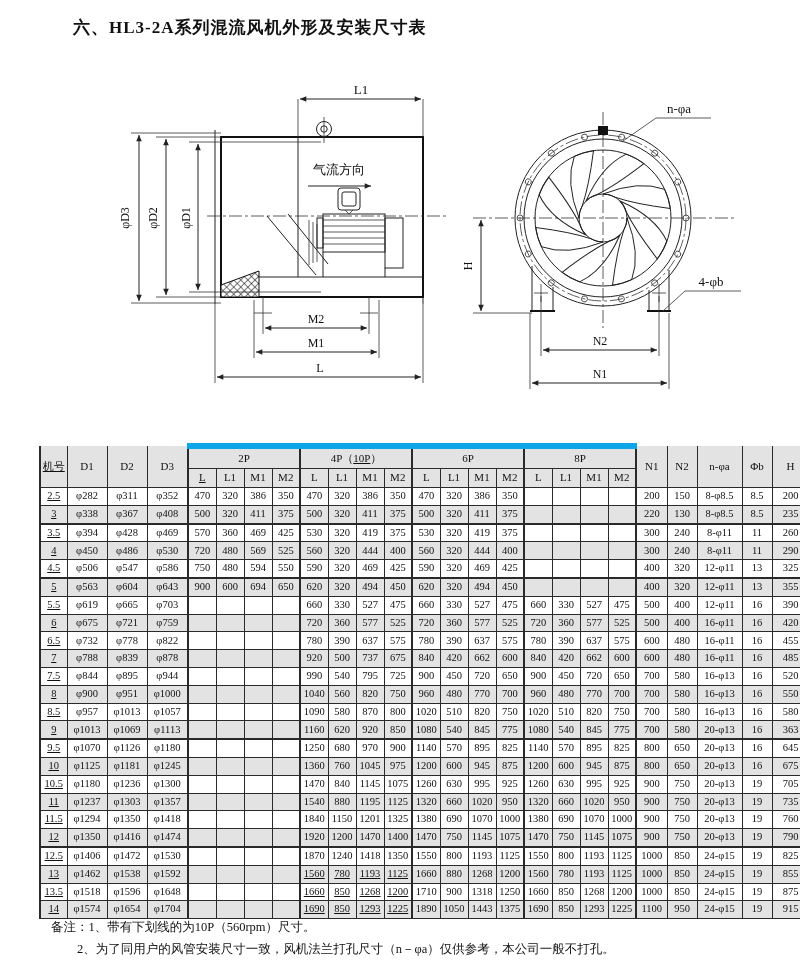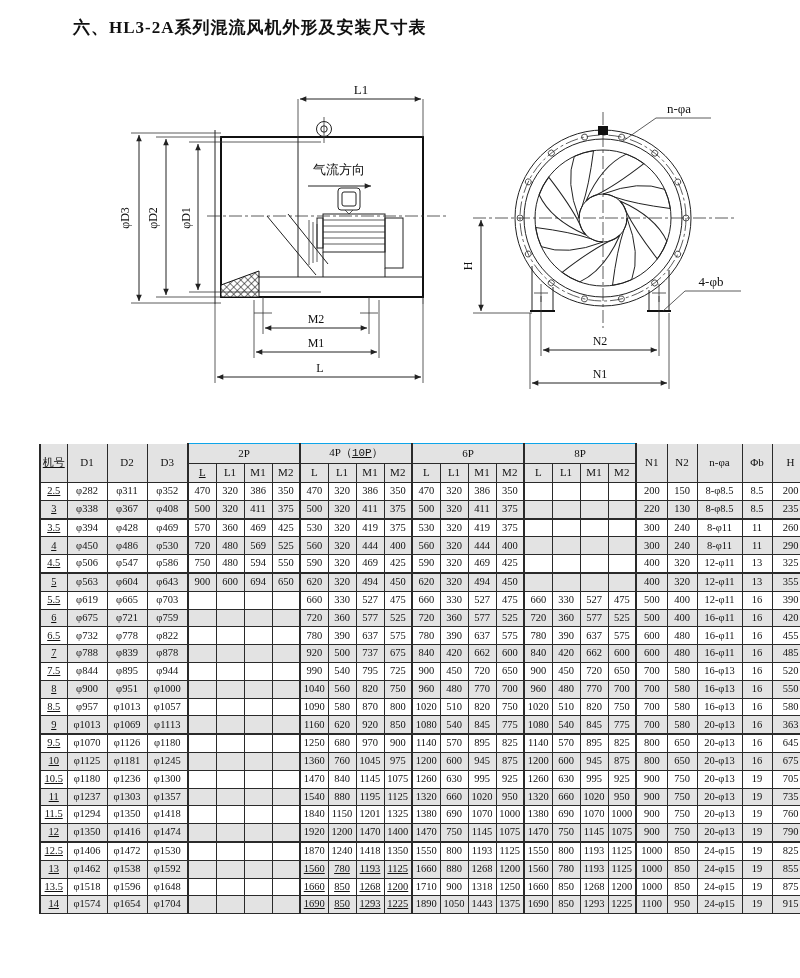--- a/index.html
+++ b/index.html
@@ -6,28 +6,28 @@
   #page{position:relative;width:800px;height:978px;background:#fff;overflow:hidden;
         font-family:"Liberation Serif","DejaVu Serif",serif;color:#111;margin-left:11px;}
   #title{position:absolute;left:62px;top:16px;font-size:17px;font-weight:bold;letter-spacing:1px;}
   #drawing{position:absolute;left:0;top:0;width:800px;height:435px;}
   
   #dimtable{position:absolute;left:28px;top:443px;width:769px;border-collapse:collapse;
             table-layout:fixed;font-size:10.5px;line-height:1;}
   #dimtable th,#dimtable td{border:1px solid #2a2a2a;text-align:center;vertical-align:middle;
             padding:0;height:16.8px;font-weight:normal;overflow:hidden;white-space:nowrap;}
   #dimtable thead th{background:#e3e3e3;font-size:11px;height:18.5px;border-top:0;}
-  #dimtable thead tr.h1 th.grp{border-top:1px solid #0ea5e9;}
+  #dimtable thead tr.h1 th.grp{border-top:6px solid #0ea5e9;}
   #dimtable tr.alt td{background:#e3e3e3;}
   #dimtable td.gb,#dimtable th.gb{border-right-width:2px;}
   #dimtable td:first-child,#dimtable th:first-child{border-left-width:2px;text-decoration:underline;}
   #dimtable tr.tt td{border-top-width:2px;}
   #dimtable td.ul{text-decoration:underline;}
   #dimtable tbody tr:last-child td{border-bottom-width:1.5px;}
-  .u{text-decoration:underline;font-family:Liberation Mono, monospace;}
+  .u{text-decoration:underline;}
   
   #notes{position:absolute;left:40px;top:917px;font-size:12.5px;line-height:1.75;}
   #notes .n2{padding-left:26px;}
   
   .thin{stroke:#222;stroke-width:1;fill:none;}
   .hair{stroke:#333;stroke-width:.8;fill:none;}
   .thick{stroke:#111;stroke-width:2;fill:none;}
   .cl{stroke:#333;stroke-width:.8;fill:none;stroke-dasharray:13 3 3 3;}
   .dim{stroke:#222;stroke-width:1;fill:none;marker-start:url(#arr);marker-end:url(#arr);}
   .dima{stroke:#222;stroke-width:1;fill:none;marker-end:url(#arr);}
@@ -909,14 +909,18 @@
           <td class="gb">1225</td>
           <td>1100</td>
           <td>950</td>
           <td>24-φ15</td>
           <td>19</td>
           <td>915</td>
         </tr>
       </tbody>
   </table>
 
+  <div id="notes">
+    <div class="n1">备注：1、带有下划线的为10P（560rpm）尺寸。</div>
+    <div class="n2">2、为了同用户的风管安装尺寸一致，风机法兰打孔尺寸（n－φa）仅供参考，本公司一般不打孔。</div>
+  </div>
 
 </div>
 
 </body></html>

